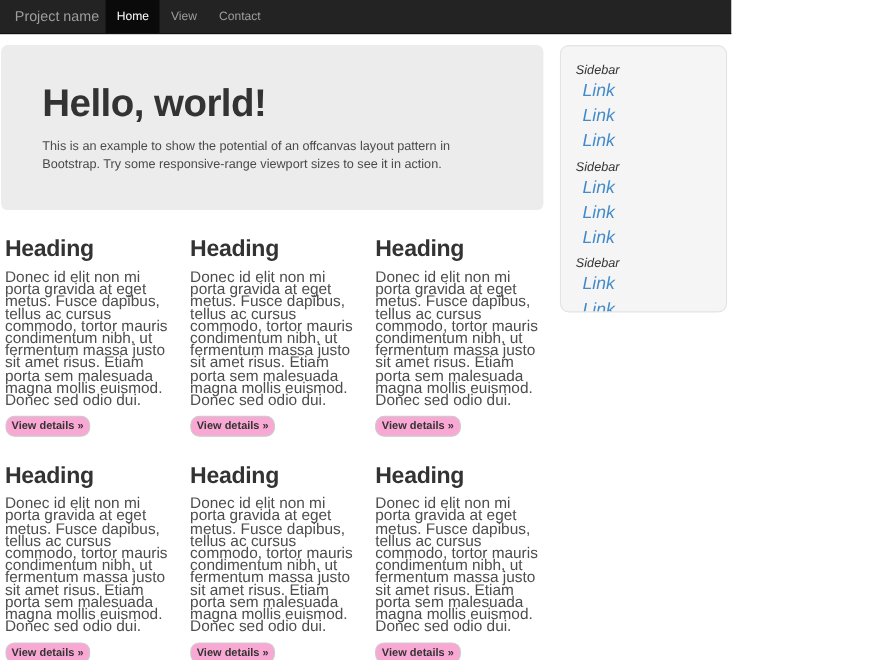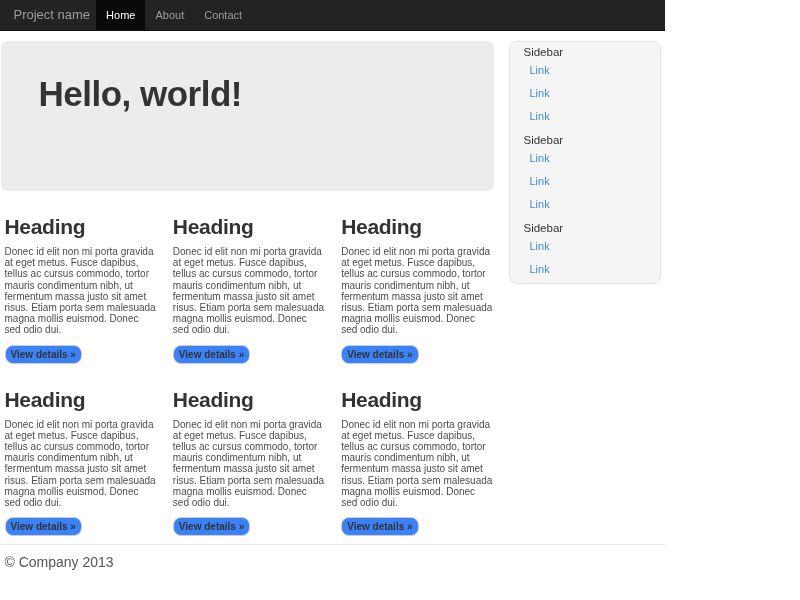--- a/index.html
+++ b/index.html
@@ -41,74 +41,75 @@
   }
   .jumbo-text {
     font-size:11.5px; line-height:16.5px; color:#4a4a4a;
     max-width:425px; margin:0;
   }
 
   
   .sidebar {
     width:152px; box-sizing:border-box; margin-left:15px; height:243px;
     background:#f5f5f5; border:1px solid #e3e3e3; border-radius:8px;
-    padding:4px 8px 8px 14px; overflow:hidden;
+    padding:16px 8px 8px 14px; overflow:hidden;font-style:italic;
   }
   .sidebar-header { font-size:11.5px; color:#333; margin:6px 0 0; font-weight:400; line-height:13px; }
   .sidebar-header:first-child { margin-top:0; }
   .sidebar-link {
-    display:block; font-size:11px; line-height:11px; color:#428bca;
+    display:block; font-size:16px; line-height:11px; color:#428bca;
     padding:6px 0 6px 6px; text-decoration:none; cursor:pointer;
   }
 
   
   .cards {
     width:493px; box-sizing:border-box; padding-left:4px; margin-top:6px;
     display:grid; grid-template-columns:repeat(3, 1fr); column-gap:16px; row-gap:6px;
   }
   .card h2 {
     font-size:21px; line-height:23px; font-weight:700; color:#333;
     margin:18px 0 8px; letter-spacing:-0.3px;
   }
   .card p {
-    font-size:10px; line-height:11.2px; color:#4d4d4d; margin:0 0 8px;
+    font-size:14px; line-height:11.2px; color:#4d4d4d; margin:0 0 8px;
   }
   .btn {
     display:inline-block; font-family:inherit; font-size:10px; font-weight:700; color:#333;
-    background:#3b82f6; border:1px solid #ccc; border-radius:8px;
+    background:#f9a8d4; border:1px solid #ccc; border-radius:8px;
     padding:3px 5px; line-height:11px; cursor:pointer;
   }
 
   
   .footer-hr { border:none; border-top:1px solid #e8e8e8; margin:8px 0 0; }
   .footer-text { font-size:14px; color:#555; margin:9px 0 0 4px; }
 </style>
 </head>
 <body>
 
 <div class="page">
 
   <div class="navbar">
     <div class="navbar-inner">
       <a class="brand">Project name</a>
       <ul class="nav">
         <li class="nav-item active">Home</li>
-        <li class="nav-item">About</li>
+        <li class="nav-item">View</li>
         <li class="nav-item">Contact</li>
       </ul>
     </div>
   </div>
 
   <div class="container">
     <div class="content-row">
 
       <div class="main">
 
         <div class="jumbotron">
           <h1 class="jumbo-title">Hello, world!</h1>
+          <p class="jumbo-text">This is an example to show the potential of an offcanvas layout pattern in Bootstrap. Try some responsive-range viewport sizes to see it in action.</p>
         </div>
 
         <div class="cards">
 
           <div class="card">
             <h2>Heading</h2>
             <p>Donec id elit non mi porta gravida at eget metus. Fusce dapibus, tellus ac cursus commodo, tortor mauris condimentum nibh, ut fermentum massa justo sit amet risus. Etiam porta sem malesuada magna mollis euismod. Donec sed odio dui.</p>
             <button class="btn">View details »</button>
           </div>
 

